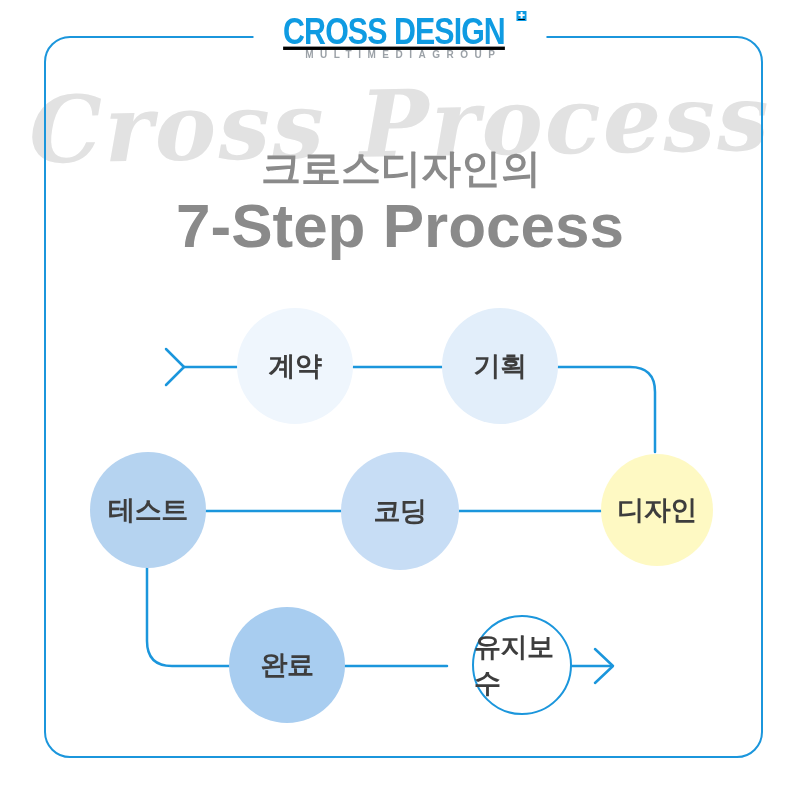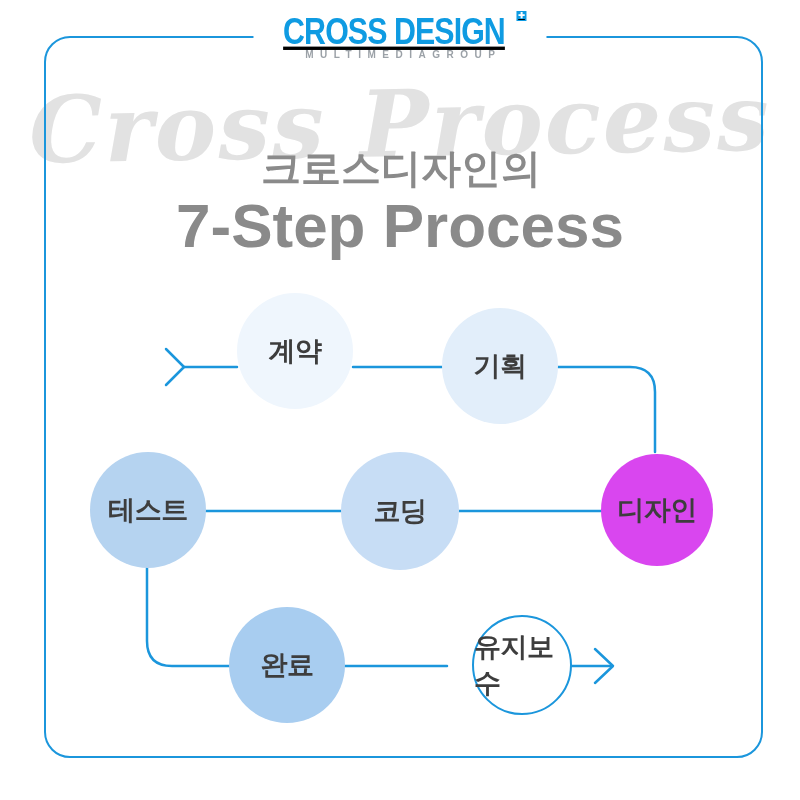--- a/index.html
+++ b/index.html
@@ -84,21 +84,21 @@
     stroke-linecap:round; stroke-linejoin:round;
   }
 
   
   .step {
     position:absolute; border-radius:50%;
     display:flex; align-items:center; justify-content:center;
     font-size:27px; font-weight:700; color:#3d3d3d;
     z-index:2; letter-spacing:-0.5px;
   }
-  .s1 { left:237px; top:293px; width:116px; height:116px; }
+  .s1 { left:237px; top:308px; width:116px; height:116px; }
   .s2 { left:442px; top:308px; width:116px; height:116px;align-items:center; }
   .s3 { left:601px; top:454px; width:112px; height:112px; }
   .s4 { left:341px; top:452px; width:118px; height:118px; }
   .s5 { left:90px;  top:452px; width:116px; height:116px; }
   .s6 { left:229px; top:607px; width:116px; height:116px; }
   .s7 {
     left:472px; top:615px; width:100px; height:100px;
     box-sizing:border-box; border:2.5px solid #1b96dc;
     font-size:27px;
   }
@@ -143,21 +143,21 @@
     <path d="M548,666 H612"></path>
     <polyline points="595,649 613,666 595,683"></polyline>
   </svg>
 
   <div class="step s1" style="background-color: rgb(239, 246, 253);">
     <span>계약</span>
   </div>
   <div class="step s2" style="background-color: rgb(226, 238, 250);">
     <span>기획</span>
   </div>
-  <div class="step s3" style="background-color: #d946ef;">
+  <div class="step s3" style="background-color: #fef9c3;">
     <span>디자인</span>
   </div>
   <div class="step s4" style="background-color: rgb(199, 221, 245);">
     <span>코딩</span>
   </div>
   <div class="step s5" style="background-color: rgb(181, 211, 240);">
     <span>테스트</span>
   </div>
   <div class="step s6" style="background-color: rgb(168, 205, 240);">
     <span>완료</span>

